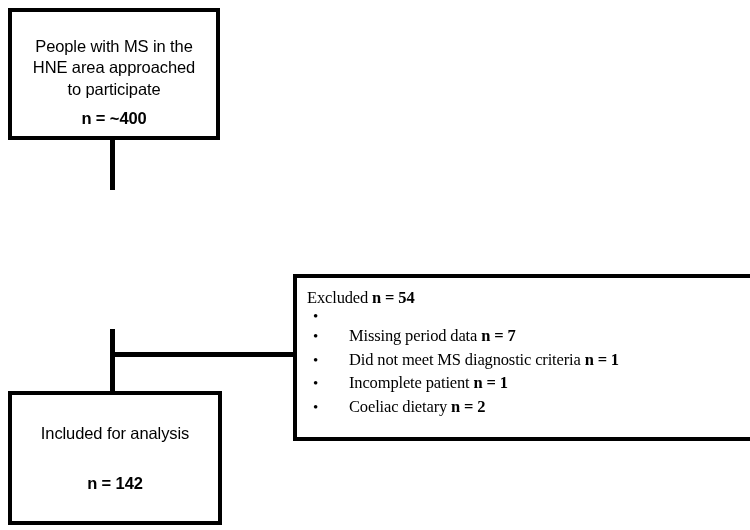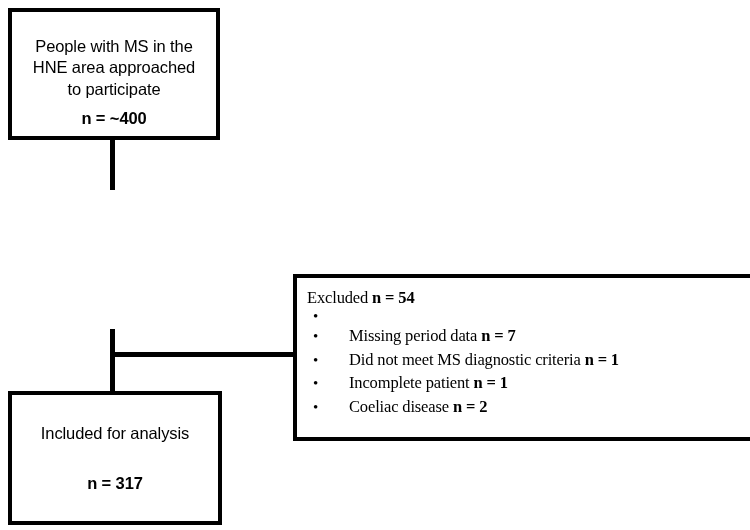--- a/index.html
+++ b/index.html
@@ -179,23 +179,23 @@
       <li class="excl-item">
         <span class="excl-bullet">•</span>
         <span class="excl-text"><span>Did not meet MS diagnostic criteria </span><span class="count">n = 1</span></span>
       </li>
       <li class="excl-item">
         <span class="excl-bullet">•</span>
         <span class="excl-text"><span>Incomplete patient </span><span class="count">n = 1</span></span>
       </li>
       <li class="excl-item">
         <span class="excl-bullet">•</span>
-        <span class="excl-text"><span>Coeliac disease </span><span class="count">n = 2</span></span>
+        <span class="excl-text"><span>Coeliac dietary </span><span class="count">n = 2</span></span>
       </li>
     </ul>
   </div>
 
   <div class="node" id="node-included">
     <div class="node-title">Included for analysis</div>
-    <div class="node-count">n = 317</div>
+    <div class="node-count">n = 142</div>
   </div>
 
 </div>
 
 </body></html>

